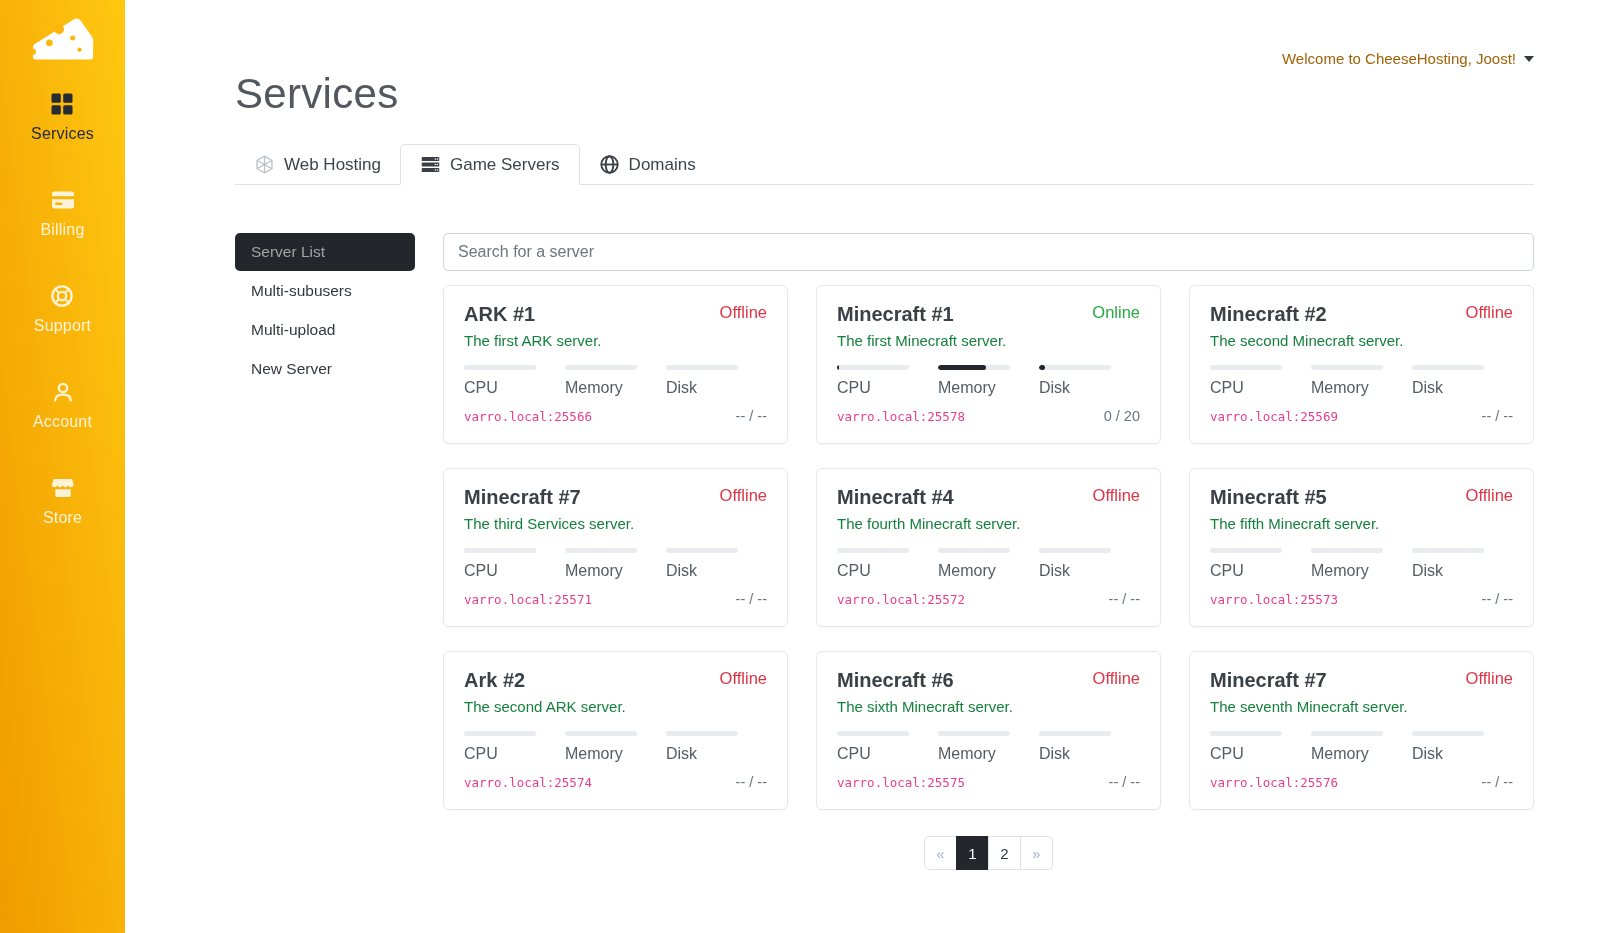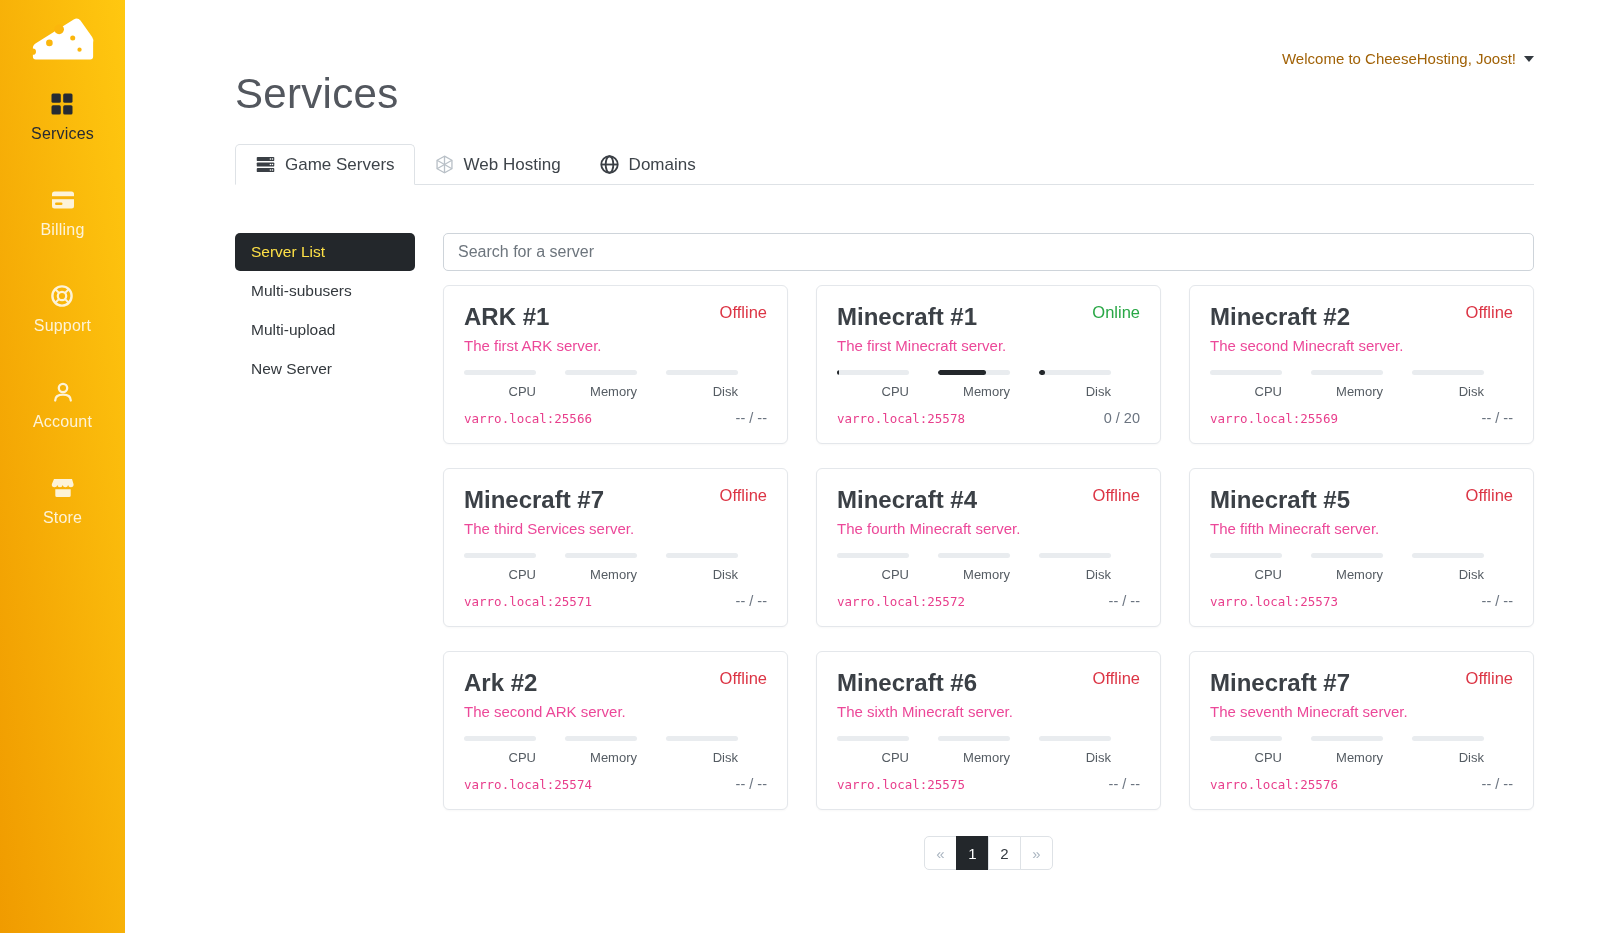--- a/index.html
+++ b/index.html
@@ -33,45 +33,45 @@
     font-size:17px; color:#3e444a; margin-bottom:-1px; cursor:pointer; }
   .tab.active { background:#fff; border:1px solid #dee2e6; border-bottom-color:#fff;
     border-radius:5px 5px 0 0; }
   .tab .ic { width:21px; height:21px; }
 
   
   .content-row { display:flex; margin-top:48px; }
   .subnav { width:180px; margin-right:28px; flex-shrink:0; }
   .subnav-item { padding:10px 16px; font-size:15.5px; color:#33383d;
     border-radius:5px; margin-bottom:1px; cursor:pointer; }
-  .subnav-item.active { background:#23272b; color:#fde047; }
+  .subnav-item.active { background:#23272b; color:#a3a3a3; }
 
   .right-col { flex:1; }
   .search-input { width:100%; height:38px; border:1px solid #ced4da;
     border-radius:5px; padding:0 14px; font-size:16px; color:#495057;
     font-family:"Liberation Sans",sans-serif; outline:none; }
   .search-input::placeholder { color:#6d757d; }
 
   
   .grid { display:grid; grid-template-columns:repeat(3,1fr); gap:24px 28px;
     margin-top:14px; }
   .card { background:#fff; border:1px solid #e4e7eb; border-radius:6px;
     height:159px; padding:17px 20px 12px; box-shadow:0 1px 2px rgba(0,0,0,.03);
     cursor:pointer; }
   .card-head { display:flex; justify-content:space-between; align-items:flex-start; }
-  .card-title { font-size:24px; font-weight:700; color:#3b4046; }
+  .card-title { font-size:20px; font-weight:700; color:#3b4046; }
   .status { font-size:16.5px;text-align:center; }
   .status-offline { color:#dc3545; }
   .status-online { color:#28a745; }
-  .desc { font-size:15px; color:#ec4899; margin-top:6px; }
+  .desc { font-size:15px; color:#15803d; margin-top:6px; }
   .bars { display:flex; margin-top:16px; }
   .bar-col { width:72px; margin-right:29px; }
   .bar { height:5px; background:#e9ecef; border-radius:3px; overflow:hidden; }
   .bar-fill { height:100%; width:0; background:#23272b; border-radius:3px; }
-  .bar-label { font-size:13px; color:#555c63; margin-top:9px;text-align:right; }
+  .bar-label { font-size:16px; color:#555c63; margin-top:9px; }
   .card-foot { display:flex; justify-content:space-between; align-items:baseline;
     margin-top:11px; }
   .address { font-family:"DejaVu Sans Mono", monospace; font-size:12.5px;
     color:#e83e8c; }
   .players { font-size:14.5px; color:#6b7480; }
 
   
   .pagination { display:flex; justify-content:center; margin-top:26px; }
   .page-item { min-width:33px; height:34px; padding:0 11px; display:flex;
     align-items:center; justify-content:center; background:#fff;
@@ -146,46 +146,46 @@
 <main class="main">
 
   <div class="welcome">
     <span>Welcome to CheeseHosting, Joost!</span>
     <span class="caret"></span>
   </div>
 
   <h1 class="page-title">Services</h1>
 
   <div class="tabs">
+    <div class="tab">
+      <svg class="ic" viewBox="0 0 24 24" fill="none" stroke="#b9c0c7" stroke-width="1.5">
+        <polygon points="12,2.5 20.5,7.2 20.5,16.8 12,21.5 3.5,16.8 3.5,7.2"></polygon>
+        <line x1="12" y1="2.5" x2="12" y2="21.5"></line>
+        <line x1="3.5" y1="7.2" x2="20.5" y2="16.8"></line>
+        <line x1="20.5" y1="7.2" x2="3.5" y2="16.8"></line>
+      </svg>
+      <span>Web Hosting</span>
+    </div>
     <div class="tab active">
       <svg class="ic" viewBox="0 0 24 24" fill="#3a3f45">
         <rect x="2" y="3.4" width="20" height="4.6" rx="1"></rect>
         <rect x="2" y="9.7" width="20" height="4.6" rx="1"></rect>
         <rect x="2" y="16" width="20" height="4.6" rx="1"></rect>
         <g fill="#ffffff">
             <circle cx="17.6" cy="5.7" r=".9"></circle>
             <circle cx="20" cy="5.7" r=".9"></circle>
         <circle cx="17.6" cy="12" r=".9"></circle>
             <circle cx="20" cy="12" r=".9"></circle>
         <circle cx="17.6" cy="18.3" r=".9"></circle>
             <circle cx="20" cy="18.3" r=".9"></circle>
           </g>
       </svg>
       <span>Game Servers</span>
     </div>
     <div class="tab">
-      <svg class="ic" viewBox="0 0 24 24" fill="none" stroke="#b9c0c7" stroke-width="1.5">
-        <polygon points="12,2.5 20.5,7.2 20.5,16.8 12,21.5 3.5,16.8 3.5,7.2"></polygon>
-        <line x1="12" y1="2.5" x2="12" y2="21.5"></line>
-        <line x1="3.5" y1="7.2" x2="20.5" y2="16.8"></line>
-        <line x1="20.5" y1="7.2" x2="3.5" y2="16.8"></line>
-      </svg>
-      <span>Web Hosting</span>
-    </div>
-    <div class="tab">
       <svg class="ic" viewBox="0 0 24 24" fill="none" stroke="#3a3f45" stroke-width="2.1">
         <circle cx="12" cy="12" r="9.4"></circle>
         <ellipse cx="12" cy="12" rx="4.4" ry="9.4"></ellipse>
         <line x1="2.6" y1="12" x2="21.4" y2="12"></line>
       </svg>
       <span>Domains</span>
     </div>
   </div>
 
   <div class="content-row">

